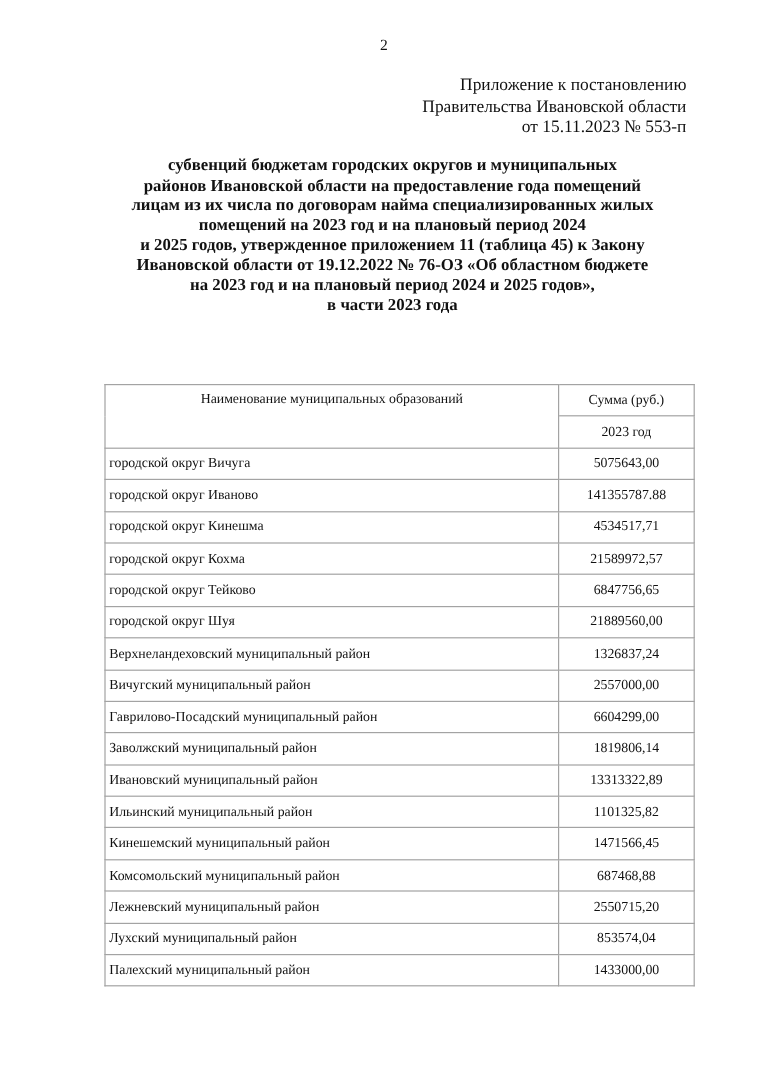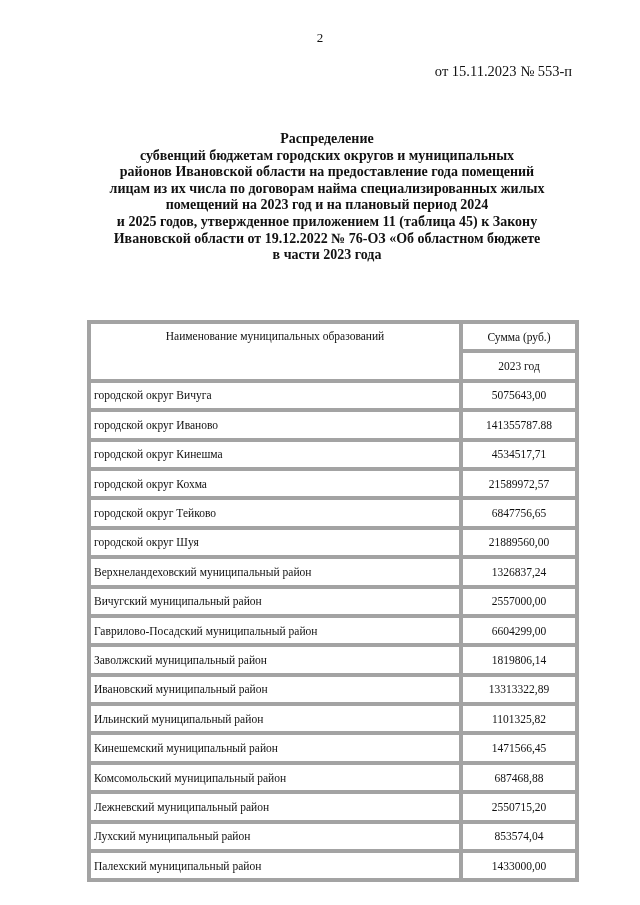--- a/index.html
+++ b/index.html
@@ -18,45 +18,47 @@
   .title-block {
     position: absolute; top: 131px; left: 70px; width: 514px;
     text-align: center; font-weight: bold; font-size: 14px; line-height: 16.6px;
   }
   .title-block div { white-space: nowrap; }
   table.dist {
     position: absolute; top: 320px; left: 87px; width: 492px;
     border-collapse: collapse; font-size: 11.5px;
   }
   table.dist td, table.dist th {
-    border: 4px solid #a3a3a3; padding: 0 6px; height: 25.4px;
+    border: 1px solid #a3a3a3; padding: 0 6px; height: 25.4px;
     font-weight: normal; vertical-align: middle;
   }
   table.dist th.name-head { text-align: center; vertical-align: top; padding-top: 6px; }
   table.dist th.sum-head, table.dist th.year-head { text-align: center; width: 100px; }
   table.dist td.name { text-align: left; padding-left: 3px; }
   table.dist td.value { text-align: center; }
 </style>
 </head>
 <body>
 
 <div class="page-number">2</div>
 
 <div class="appendix">
+  <div>Приложение к постановлению</div>
+  <div>Правительства Ивановской области</div>
   <div>от 15.11.2023 № 553-п</div>
 </div>
 
 <div class="title-block">
-  <div>Распределение</div>
   <div>субвенций бюджетам городских округов и муниципальных</div>
   <div>районов Ивановской области на предоставление года помещений</div>
   <div>лицам из их числа по договорам найма специализированных жилых</div>
   <div>помещений на 2023 год и на плановый период 2024</div>
   <div>и 2025 годов, утвержденное приложением 11 (таблица 45) к Закону</div>
   <div>Ивановской области от 19.12.2022 № 76-ОЗ «Об областном бюджете</div>
+  <div>на 2023 год и на плановый период 2024 и 2025 годов»,</div>
   <div>в части 2023 года</div>
 </div>
 
 <table class="dist">
   <thead>
     <tr>
       <th class="name-head" rowspan="2">Наименование муниципальных образований</th>
       <th class="sum-head">Сумма (руб.)</th>
     </tr>
     <tr>

